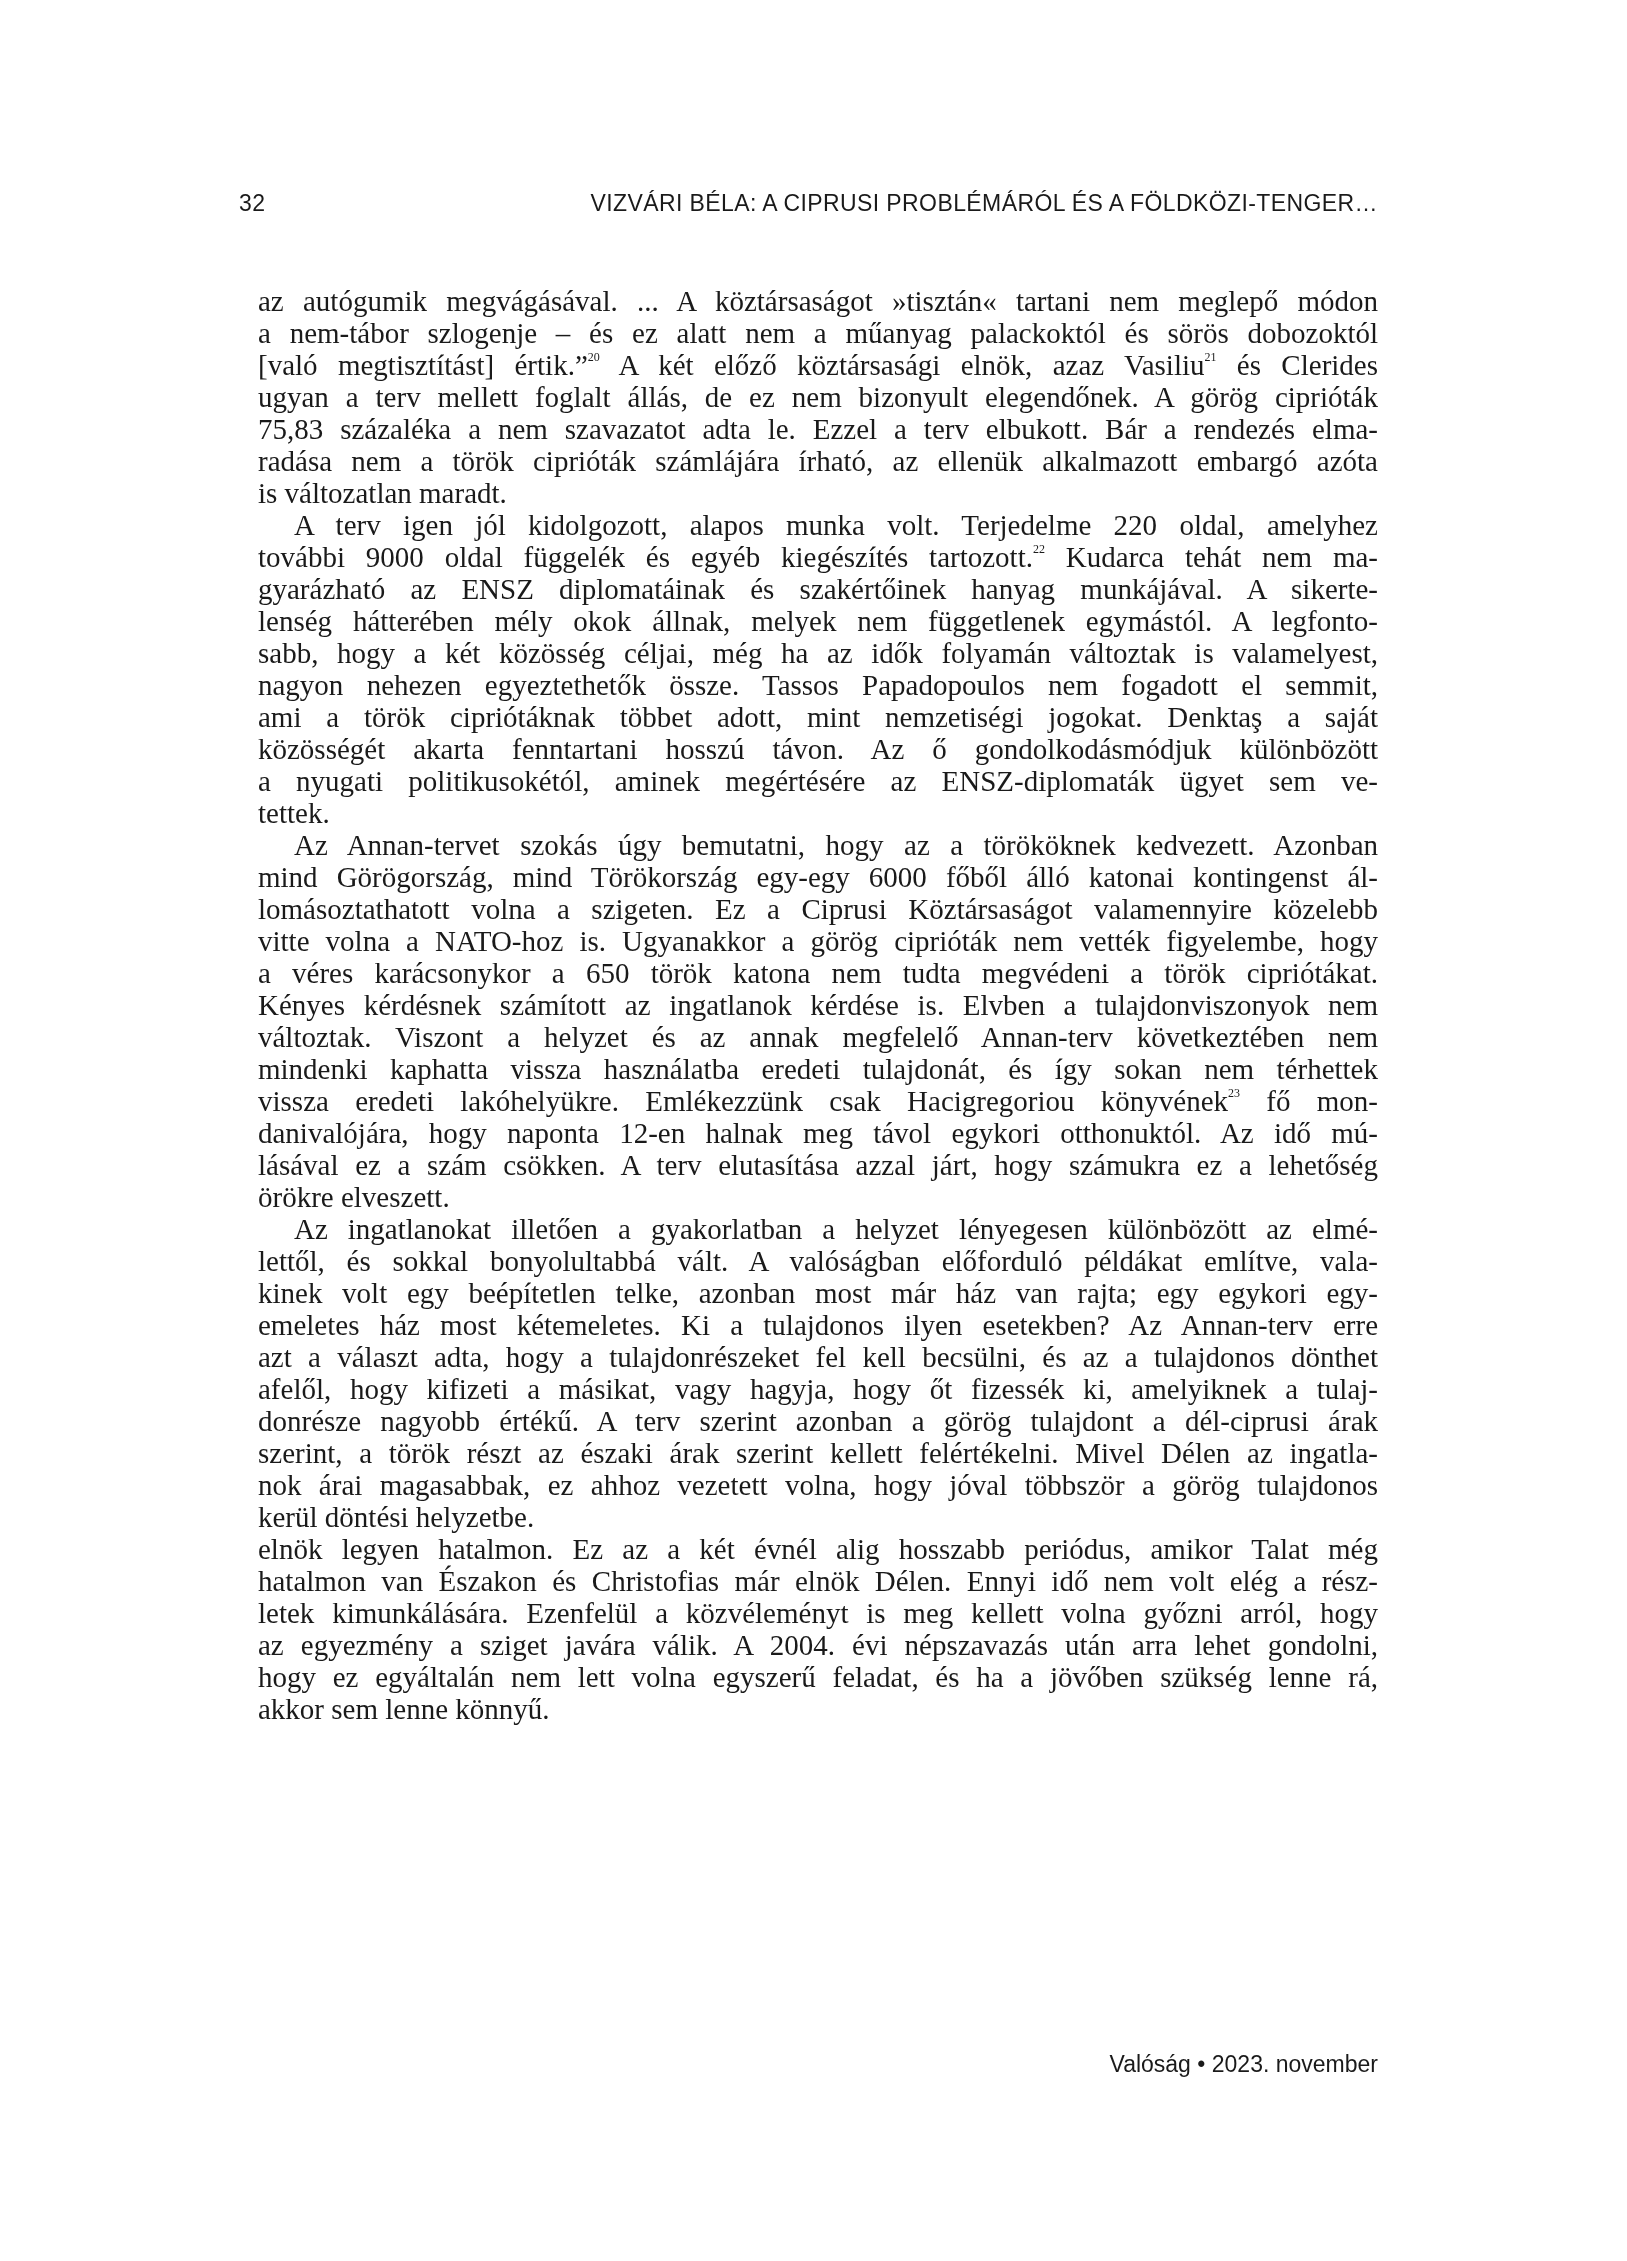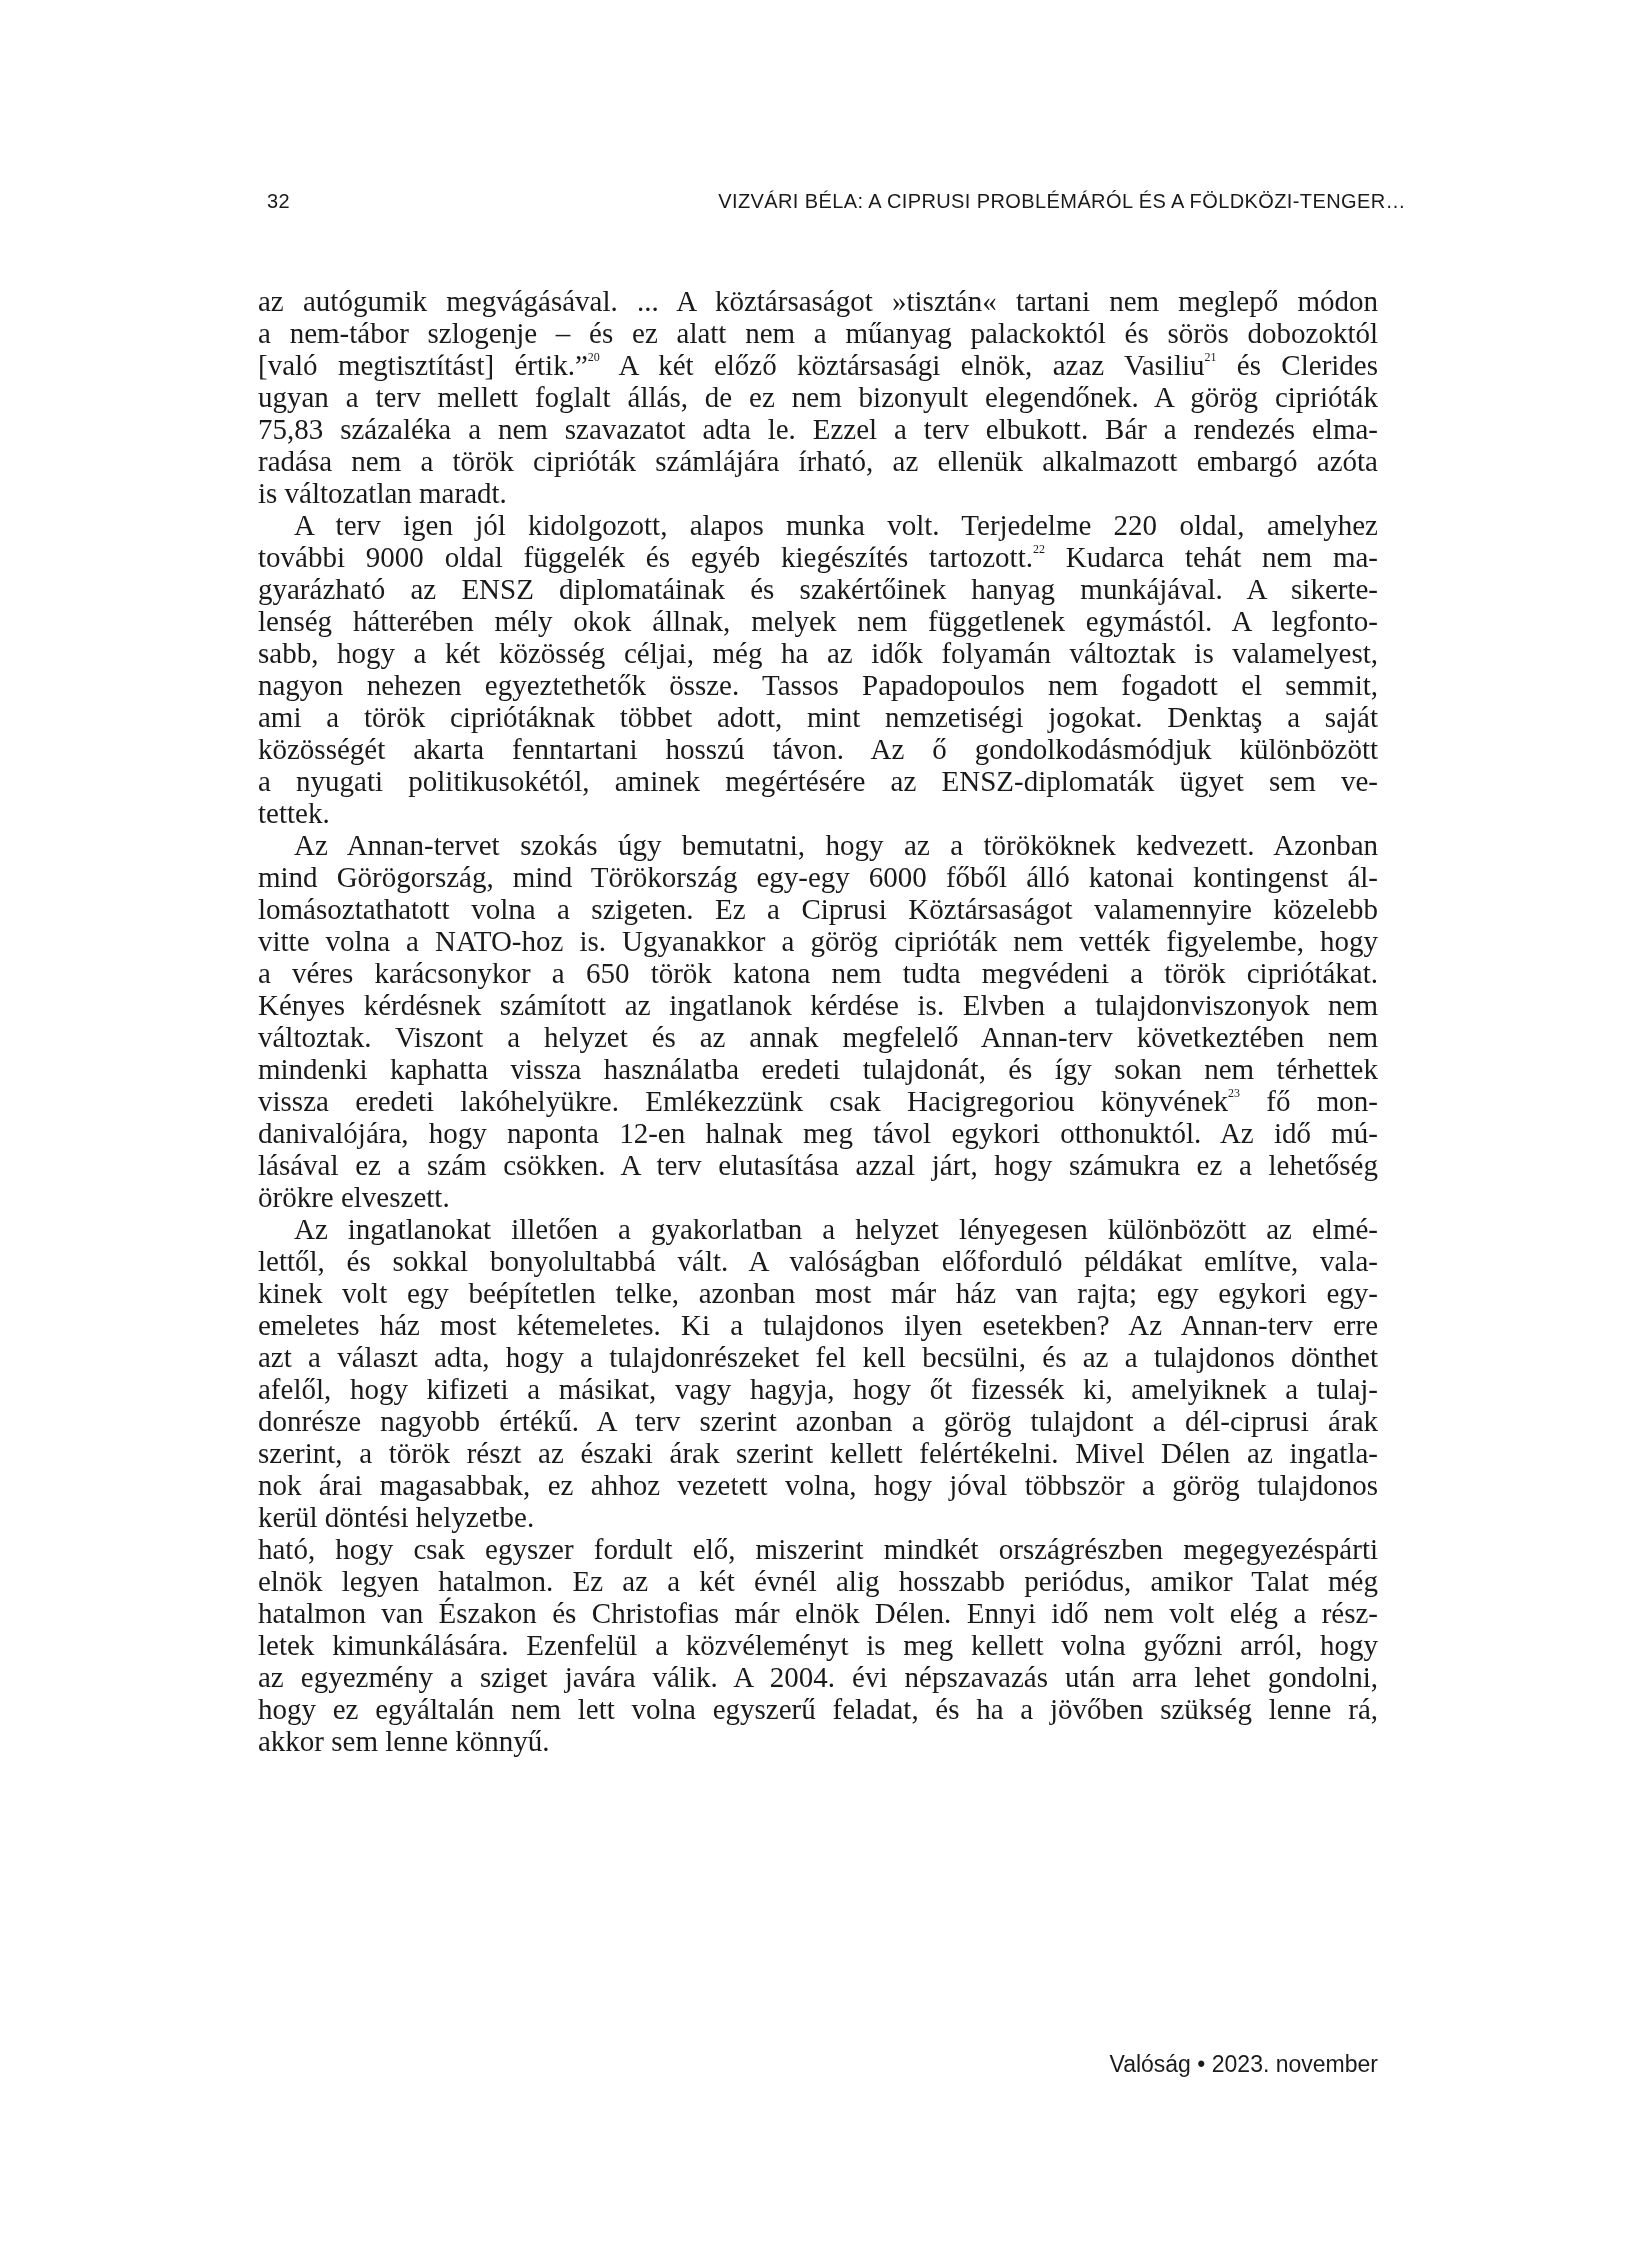--- a/index.html
+++ b/index.html
@@ -1,19 +1,19 @@
 <!DOCTYPE html>
 <html style="font-size:12.3px"><head>
   <meta charset="utf-8">
   <style>
     html, body { margin: 0; padding: 0; background: #ffffff; }
     body { width: 1628px; height: 2261px; position: relative; overflow: hidden; color: #1a1a1a; }
     .running-head {
       position: absolute; left: 239px; top: 190px; width: 1139px; height: 34px;
-      font-family: "Liberation Sans", sans-serif; font-size: 20px; letter-spacing: 0.4px; margin-left: 28px;
+      font-family: "Liberation Sans", sans-serif; font-size: 23px; letter-spacing: 0.4px;
     }
     .running-head .page-number { position: absolute; left: 0; top: 0; }
     .running-head .running-title { position: absolute; right: 0; top: 0; white-space: nowrap; }
     .body-text {
       position: absolute; left: 258px; top: 285px; width: 1120px;
       font-family: "Liberation Serif", serif; font-size: 29px; line-height: 32px;
     }
     .line {
       display: block; text-align: justify; text-align-last: justify;
       white-space: nowrap; height: 32px; overflow: visible;
@@ -76,21 +76,20 @@
       <span class="line">kinek volt egy beépítetlen telke, azonban most már ház van rajta; egy egykori egy-</span>
       <span class="line">emeletes ház most kétemeletes. Ki a tulajdonos ilyen esetekben? Az Annan-terv erre</span>
       <span class="line">azt a választ adta, hogy a tulajdonrészeket fel kell becsülni, és az a tulajdonos dönthet</span>
       <span class="line">afelől, hogy kifizeti a másikat, vagy hagyja, hogy őt fizessék ki, amelyiknek a tulaj-</span>
       <span class="line">donrésze nagyobb értékű. A terv szerint azonban a görög tulajdont a dél-ciprusi árak</span>
       <span class="line">szerint, a török részt az északi árak szerint kellett felértékelni. Mivel Délen az ingatla-</span>
       <span class="line">nok árai magasabbak, ez ahhoz vezetett volna, hogy jóval többször a görög tulajdonos</span>
       <span class="line last">kerül döntési helyzetbe.</span>
     </div>
     <div>
-      <span class="line">ható, hogy csak egyszer fordult elő, miszerint mindkét országrészben megegyezéspárti</span>
       <span class="line">elnök legyen hatalmon. Ez az a két évnél alig hosszabb periódus, amikor Talat még</span>
       <span class="line">hatalmon van Északon és Christofias már elnök Délen. Ennyi idő nem volt elég a rész-</span>
       <span class="line">letek kimunkálására. Ezenfelül a közvéleményt is meg kellett volna győzni arról, hogy</span>
       <span class="line">az egyezmény a sziget javára válik. A 2004. évi népszavazás után arra lehet gondolni,</span>
       <span class="line">hogy ez egyáltalán nem lett volna egyszerű feladat, és ha a jövőben szükség lenne rá,</span>
       <span class="line last">akkor sem lenne könnyű.</span>
     </div>
   </div>
 
 <div class="footer">

